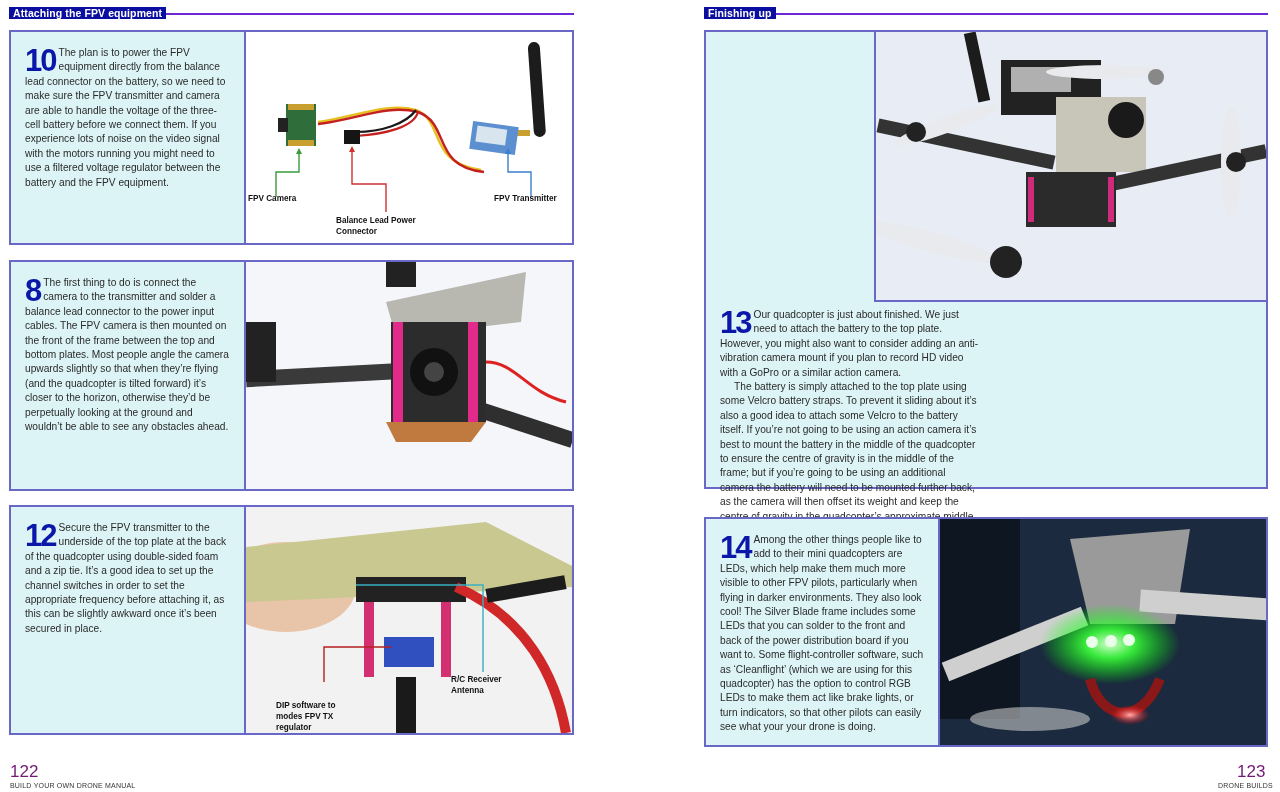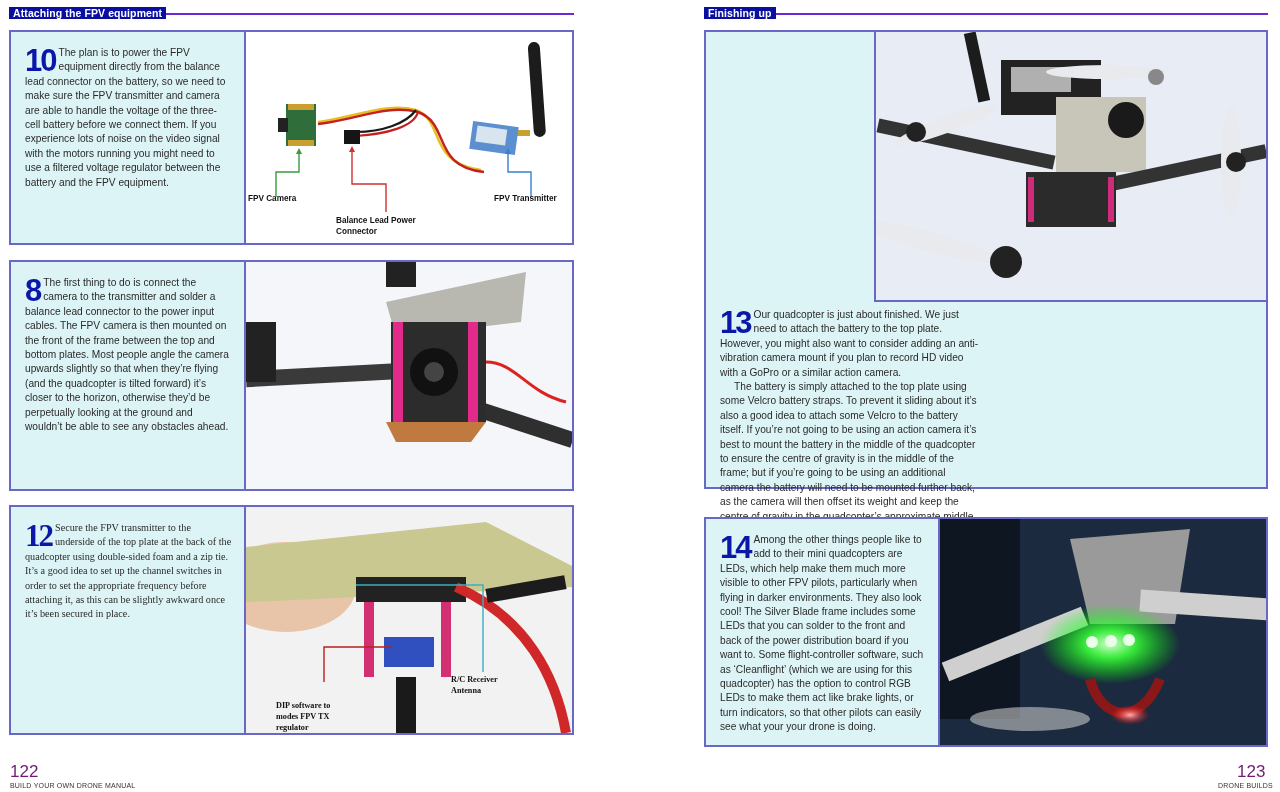--- a/index.html
+++ b/index.html
@@ -84,21 +84,21 @@
       <rect x="147" y="60" width="10" height="100" fill="#e22a8a"></rect>
       <rect x="222" y="60" width="10" height="100" fill="#e22a8a"></rect>
       <circle cx="188" cy="110" r="24" fill="#111"></circle>
       <circle cx="188" cy="110" r="10" fill="#444"></circle>
       <polygon points="140,160 240,160 225,180 150,180" fill="#c07a40"></polygon>
       <path d="M240 100 C270 100, 280 130, 320 140" stroke="#d22" stroke-width="3" fill="none"></path>
     </svg>
   </div>
 </div>
 
-<div class="box" style="left:9px; top:505px; width:565px; height:230px;font-family:Liberation Serif, serif;">
+<div class="box" style="left:9px; top:505px; width:565px; height:230px;">
   <div class="text-col" style="left:0; top:0; width:233px;">
     <span class="step-num">12</span>
     <span>Secure the FPV transmitter to the underside of the top plate at the back of the quadcopter using double-sided foam and a zip tie. It’s a good idea to set up the channel switches in order to set the appropriate frequency before attaching it, as this can be slightly awkward once it’s been secured in place.</span>
   </div>
   <div class="photo" style="left:233px; top:0; width:328px; height:226px; background:#f2f2f2;">
     <svg width="328" height="226" viewBox="0 0 328 226">
       <ellipse cx="40" cy="80" rx="70" ry="45" fill="#e8c4a8"></ellipse>
       <polygon points="0,40 240,15 328,60 328,80 0,95" fill="#c8c890"></polygon>
       <rect x="110" y="70" width="110" height="25" fill="#222"></rect>
       <rect x="118" y="95" width="10" height="75" fill="#d23070"></rect>

